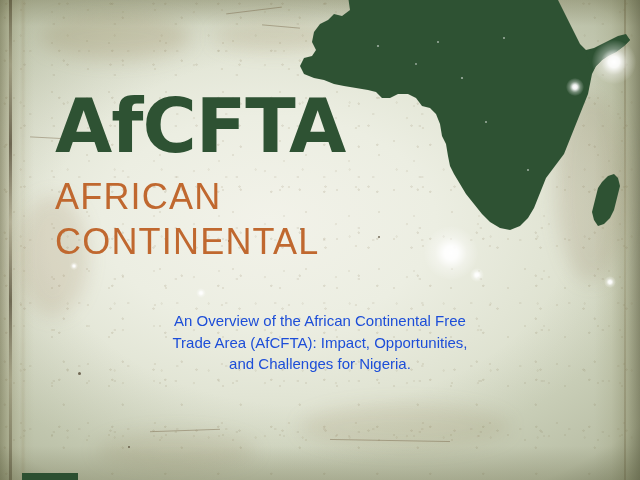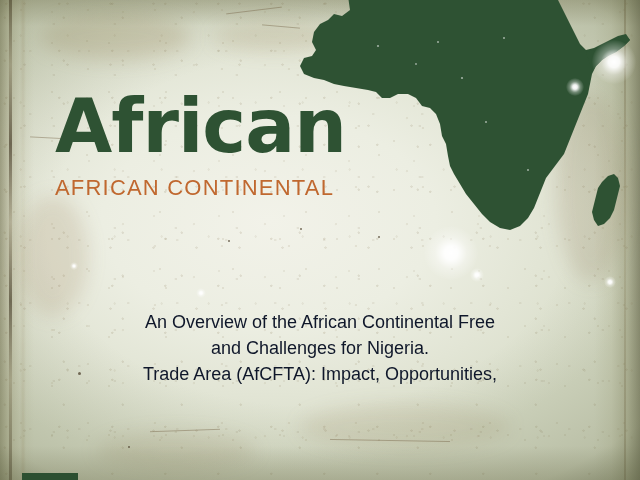--- a/index.html
+++ b/index.html
@@ -133,34 +133,34 @@
     font-size:74px;
     line-height:.92;
     font-weight:bold;
     letter-spacing:-1px;
     color:#2e5233;
     font-family:"DejaVu Sans","Liberation Sans",sans-serif;
   }
   #sub-line-1,#sub-line-2{
     margin:0;
     color:#c0682f;
-    font-size:22px;
+    font-size:36px;
     line-height:1.26;
     letter-spacing:1.2px;
     font-weight:normal;
     font-family:"Liberation Sans",sans-serif;
   }
   #sub-line-1{margin-top:14px;}
 
   #description{
     position:absolute;left:34px;top:310px;width:572px;
     margin:0;
     text-align:center;
-    color:#0f172a;
-    font-size:18px;
+    color:#1d4ed8;
+    font-size:15px;
     line-height:1.44;
     font-family:"Liberation Sans",sans-serif;
   }
   #description .ln{display:block;}
 
   
   #footer-bar{
     position:absolute;left:22px;bottom:0;width:56px;height:7px;
     background:#2c4f31;
   }
@@ -271,26 +271,26 @@
       <span class="core"></span>
     </div>
   <div class="sparkle sp-f">
       <span class="core"></span>
     </div>
   <div class="sparkle sp-g">
       <span class="core"></span>
     </div>
 
   <div class="title-wrap">
-    <h1 id="brand-title">African</h1>
+    <h1 id="brand-title">AfCFTA</h1>
     <p id="sub-line-1">AFRICAN CONTINENTAL</p>
   </div>
 
   <p id="description">
     <span class="ln">An Overview of the African Continental Free</span>
+    <span class="ln">Trade Area (AfCFTA): Impact, Opportunities,</span>
     <span class="ln">and Challenges for Nigeria.</span>
-    <span class="ln">Trade Area (AfCFTA): Impact, Opportunities,</span>
   </p>
 
   <div id="footer-bar"></div>
   <p id="footer-note"></p>
 
 </div>
 
 </body></html>

